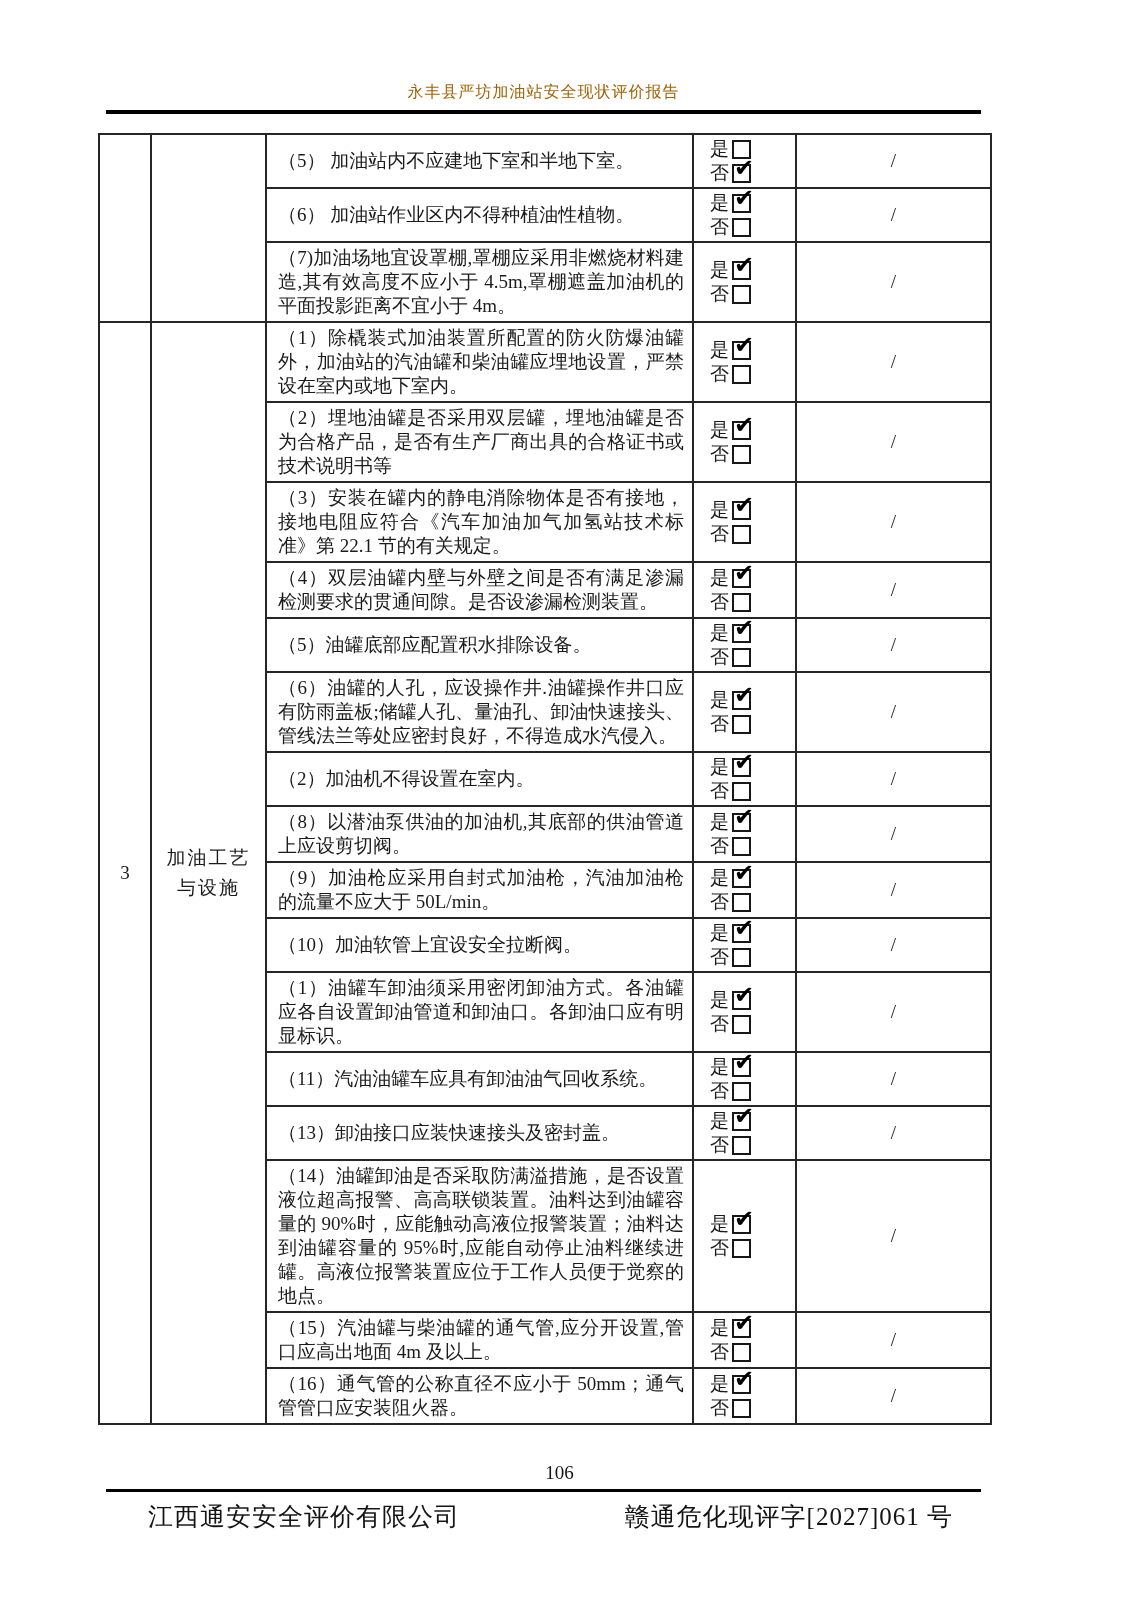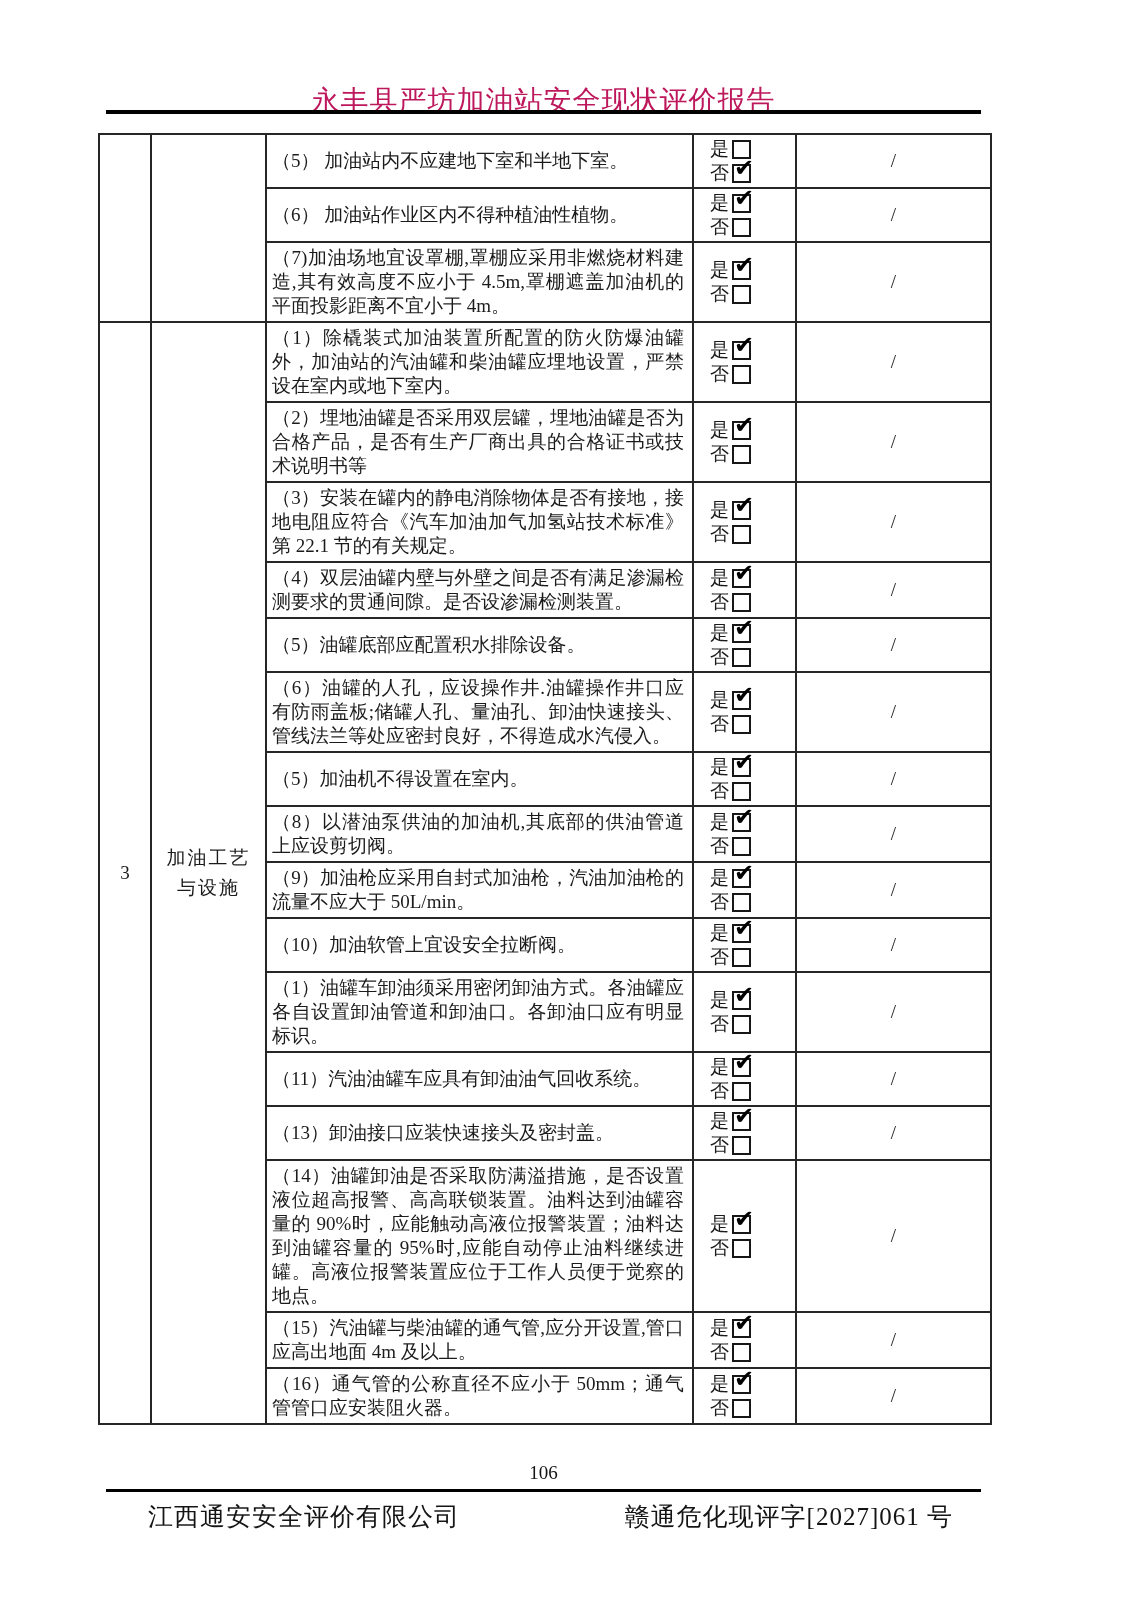--- a/index.html
+++ b/index.html
@@ -6,52 +6,52 @@
   body{
     width:1131px;height:1600px;background:#ffffff;position:relative;
     font-family:"Liberation Serif","DejaVu Serif",serif;color:#141414;
     -webkit-font-smoothing:antialiased;
   }
   .page{position:absolute;inset:0;overflow:hidden;}
 
   
   .doc-title{
     position:absolute;top:82px;left:106px;width:875px;
-    text-align:center;font-size:28px;letter-spacing:1px;color:#be185d;
+    text-align:center;font-size:16px;letter-spacing:1px;color:#a16207;
   }
   .header-rule{position:absolute;top:110px;left:106px;width:875px;height:4px;background:#000;}
 
   
   table.checklist{
     position:absolute;top:133px;left:98px;width:892px;
     border-collapse:collapse;table-layout:fixed;
   }
   table.checklist td{
     border:2px solid #262626;vertical-align:middle;
     font-size:19px;color:#1b1b1b;box-sizing:border-box;
   }
   td.c-num{text-align:center;font-size:20px;}
   td.c-cat{text-align:center;white-space:pre-line;line-height:30px;letter-spacing:2px;}
-  td.c-item{line-height:24px;padding:3px 8px 3px 5px;text-align:justify;}
+  td.c-item{line-height:24px;padding:3px 8px 3px 11px;text-align:justify;}
   td.c-check{padding:2px 0 2px 16px;border-right-color:#9a9a9a;}
   td.c-remark{text-align:center;border-left-color:#9a9a9a;font-size:25px;font-weight:300;}
 
   .ck-line{display:flex;align-items:center;height:24px;}
   .ck-label{font-size:19px;line-height:24px;}
   .box{
     display:inline-block;width:15px;height:15px;border:2px solid #171717;
     margin-left:3px;position:relative;background:#fff;
   }
   .box .tick{
     position:absolute;left:0px;top:-10px;font-size:24px;font-weight:bold;
     line-height:1;color:#000;font-family:"DejaVu Sans",sans-serif;
   }
 
   
-  .page-number{position:absolute;top:1462px;left:106px;width:875px;text-align:center;font-size:19px;}
+  .page-number{position:absolute;top:1462px;left:122px;width:875px;text-align:center;font-size:19px;}
   .footer-rule{position:absolute;top:1489px;left:106px;width:875px;height:3px;background:#000;}
   .doc-footer{
     position:absolute;top:1500px;left:106px;width:875px;box-sizing:border-box;
     display:flex;justify-content:space-between;align-items:flex-start;
     padding:0 28px 0 42px;font-size:25px;letter-spacing:1px;
   }
 </style>
 </head>
 <body>
 
@@ -212,21 +212,21 @@
               </span>
             </div>
             <div class="ck-line">
               <span class="ck-label">否</span>
               <span class="box"></span>
             </div>
           </td>
           <td class="c-remark">/</td>
         </tr>
         <tr>
-          <td class="c-item">（5）加油机不得设置在室内。</td>
+          <td class="c-item">（2）加油机不得设置在室内。</td>
           <td class="c-check">
             <div class="ck-line">
               <span class="ck-label">是</span>
               <span class="box checked">
                 <span class="tick">✔</span>
               </span>
             </div>
             <div class="ck-line">
               <span class="ck-label">否</span>
               <span class="box"></span>

